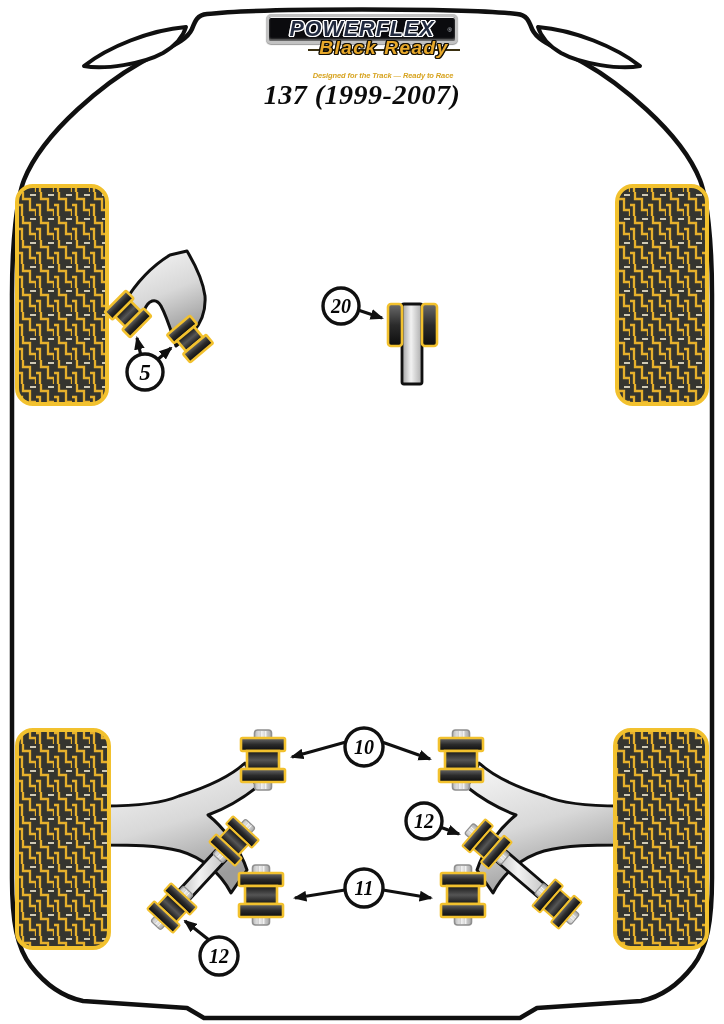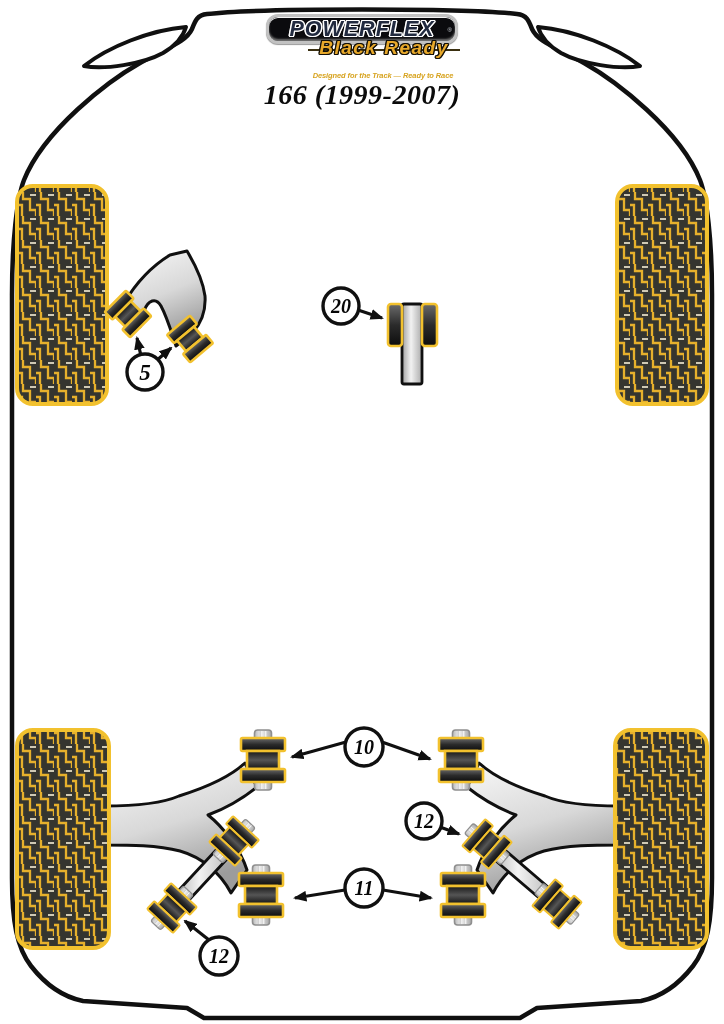--- a/index.html
+++ b/index.html
@@ -18,21 +18,21 @@
   .mid{fill:url(#gDarkM);stroke:var(--gold,#F2C12E);stroke-width:2.6;}
   .bolt{fill:url(#gBolt);stroke:#8F8F8F;stroke-width:1.6;}
   .co-line{stroke:var(--ink,#101010);stroke-width:3.2;fill:none;marker-end:url(#ah);}
   .co-circle{fill:#fff;stroke:var(--ink,#101010);stroke-width:3.4;}
   .co-num{font:italic 700 20px "Liberation Serif",serif;fill:#060606;text-anchor:middle;}
   .co-num.big{font-size:23px;}
 
   
   .logo{position:absolute;top:14px;left:0;width:100%;text-align:center;pointer-events:none;}
   .pf-box{position:relative;display:inline-block;width:186px;height:24px;background:#0B0B0E;
-          border:3px solid #C2C2C2;border-radius:12px;box-shadow:inset 0 1px 0 #f4f4f4, inset 0 -2px 2px #6e6e6e, 0 1px 1px #999;
+          border:3px solid #C2C2C2;border-radius:5px;box-shadow:inset 0 1px 0 #f4f4f4, inset 0 -2px 2px #6e6e6e, 0 1px 1px #999;
           line-height:24px;}
   .pf-word{font:italic 700 21.5px "Liberation Sans",sans-serif;letter-spacing:1px;color:var(--brand-navy,#222B40);
            text-shadow:-1.4px 0 #fff,1.4px 0 #fff,0 -1.4px #fff,0 1.4px #fff,-1px -1px #fff,1px 1px #fff,1px -1px #fff,-1px 1px #fff;}
   .pf-reg{position:absolute;right:3px;top:1px;font-size:6px;color:#D8DCE4;font-style:normal;}
   .pf-series-wrap{position:relative;margin-top:-7px;margin-left:44px;height:22px;}
   .pf-strike{position:absolute;left:50%;top:12px;width:152px;height:2.4px;background:#3A2F10;transform:translateX(-50%);}
   .pf-series{position:relative;font:italic 700 19px "Liberation Sans",sans-serif;letter-spacing:1.5px;
              color:var(--series-gold,#E8A92B);
              text-shadow:-1.3px 0 #151108,1.3px 0 #151108,0 -1.3px #151108,0 1.3px #151108,-1px -1px #151108,1px 1px #151108,1px -1px #151108,-1px 1px #151108;}
   .pf-tagline{margin-top:12px;margin-left:42px;font:italic 700 7.5px "Liberation Sans",sans-serif;
@@ -200,14 +200,14 @@
     <div class="pf-box">
       <span class="pf-word">POWERFLEX</span>
       <span class="pf-reg">®</span>
     </div>
     <div class="pf-series-wrap">
       <span class="pf-strike"></span>
       <span class="pf-series">Black Ready</span>
     </div>
     <div class="pf-tagline">Designed for the Track — Ready to Race</div>
   </div>
-  <div class="model-title">166 (1999-2007)</div>
+  <div class="model-title">137 (1999-2007)</div>
 </div>
 
 </body></html>

